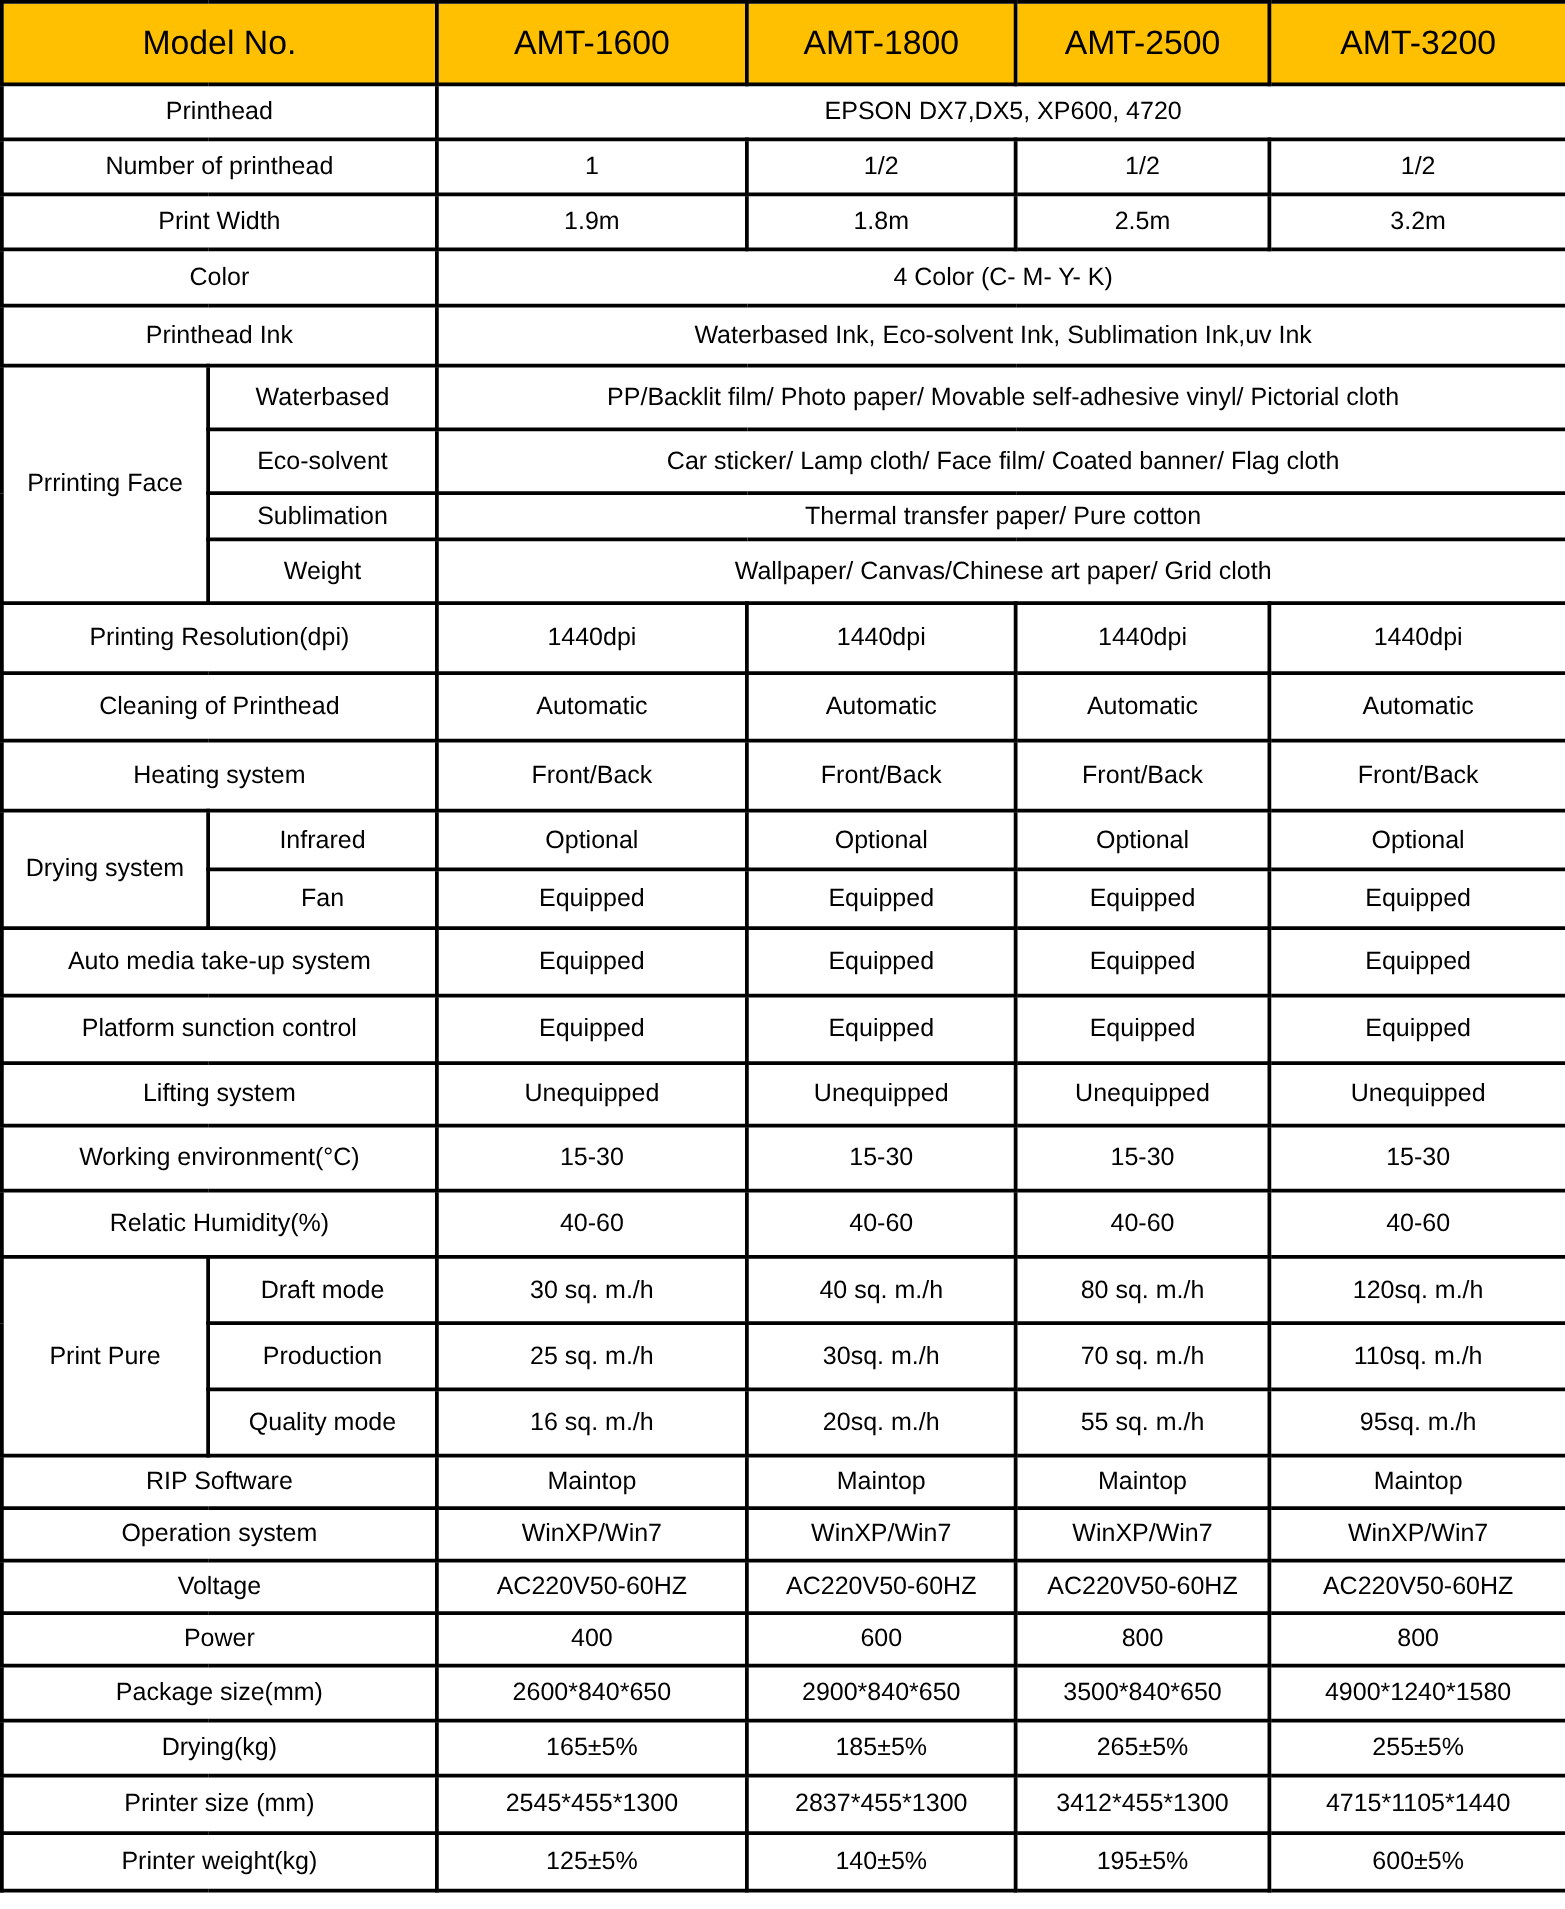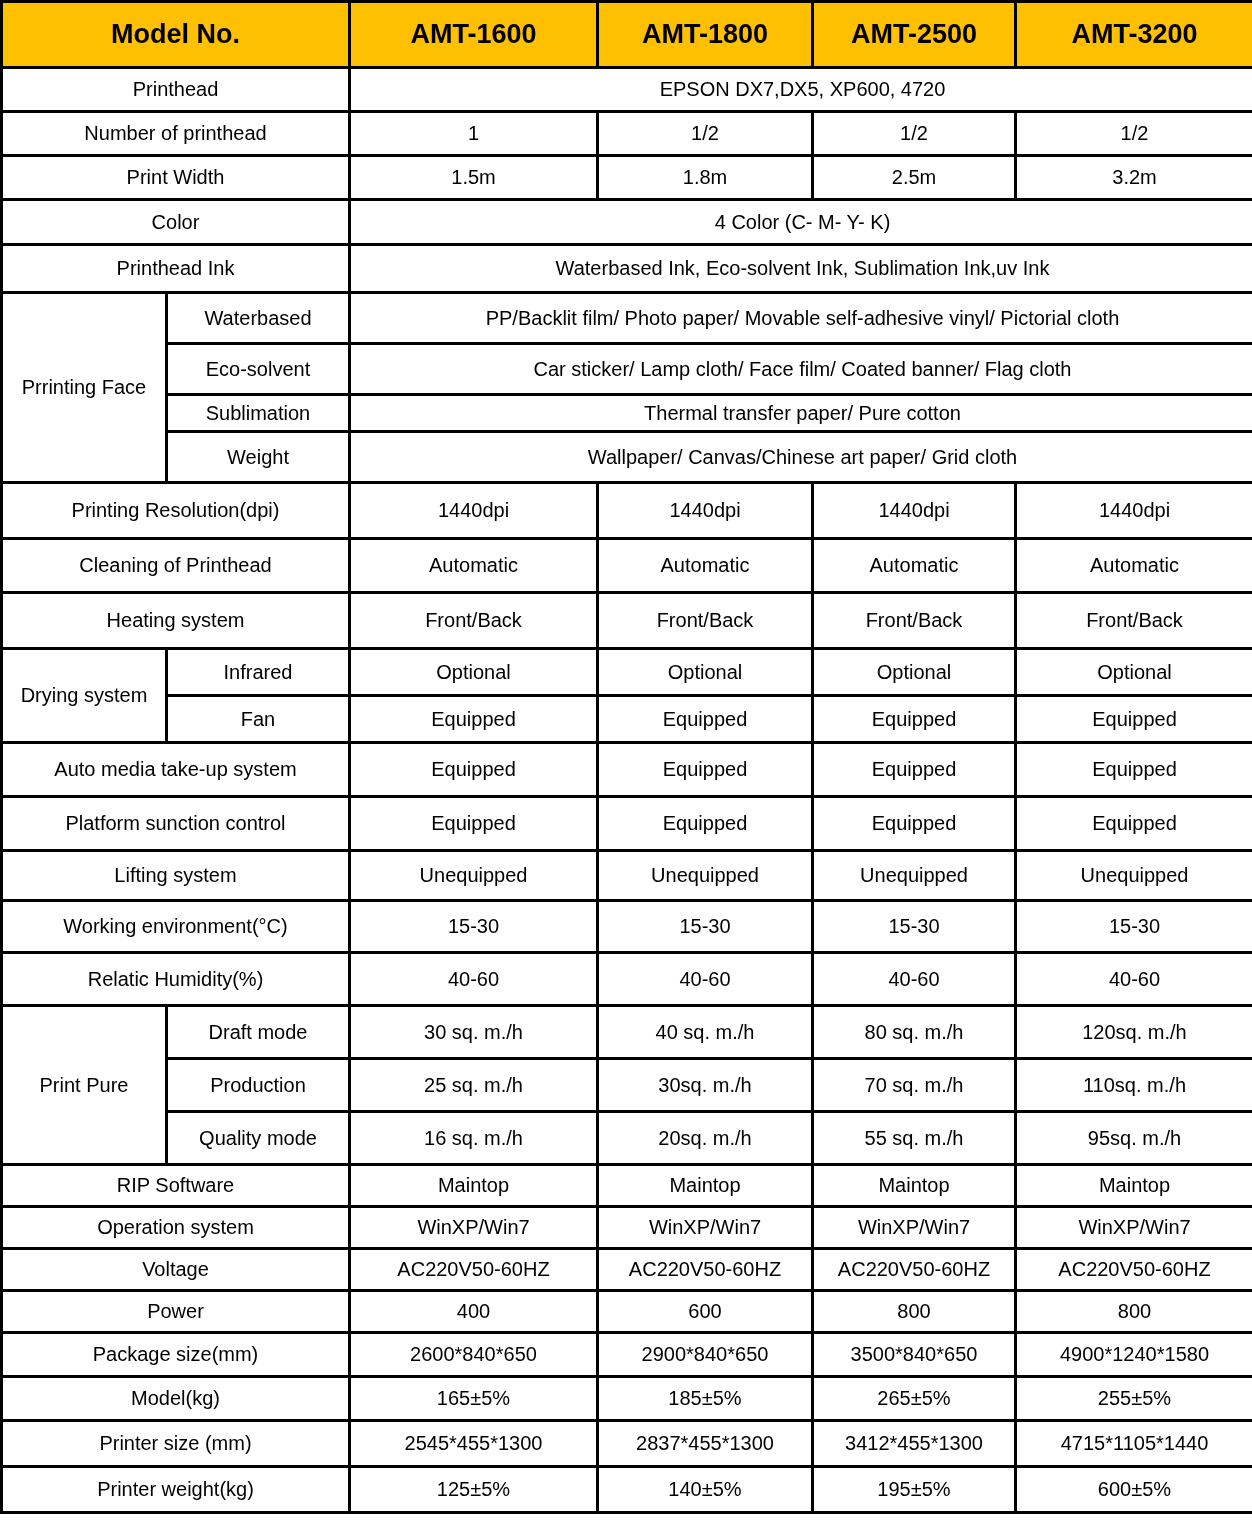--- a/index.html
+++ b/index.html
@@ -15,21 +15,21 @@
   table.spec td, table.spec th {
     border: 3px solid #000000;
     text-align: center;
     vertical-align: middle;
     padding: 0;
     overflow: hidden;
     white-space: nowrap;
   }
   table.spec th {
     background: #fec000;
-    font-weight: bold;
+    font-weight: normal;
     font-size: 27px;
     height: 62px;
   }
   table.spec td.left { text-align: center; padding-left: 2px; }
 </style>
 </head>
 <body>
 
 <table class="spec">
   <colgroup>
@@ -55,21 +55,21 @@
   </tr>
   <tr style="height:44px">
     <td colspan="2">Number of printhead</td>
     <td>1</td>
     <td>1/2</td>
     <td>1/2</td>
     <td>1/2</td>
   </tr>
   <tr style="height:44px">
     <td colspan="2">Print Width</td>
-    <td>1.5m</td>
+    <td>1.9m</td>
     <td>1.8m</td>
     <td>2.5m</td>
     <td>3.2m</td>
   </tr>
   <tr style="height:45px">
     <td colspan="2">Color</td>
     <td colspan="4" class="left">4 Color (C- M- Y- K)</td>
   </tr>
   <tr style="height:48px">
     <td colspan="2">Printhead Ink</td>
@@ -220,21 +220,21 @@
     <td>800</td>
   </tr>
   <tr style="height:44px">
     <td colspan="2">Package size(mm)</td>
     <td>2600*840*650</td>
     <td>2900*840*650</td>
     <td>3500*840*650</td>
     <td>4900*1240*1580</td>
   </tr>
   <tr style="height:44px">
-    <td colspan="2">Model(kg)</td>
+    <td colspan="2">Drying(kg)</td>
     <td>165±5%</td>
     <td>185±5%</td>
     <td>265±5%</td>
     <td>255±5%</td>
   </tr>
   <tr style="height:46px">
     <td colspan="2">Printer size (mm)</td>
     <td>2545*455*1300</td>
     <td>2837*455*1300</td>
     <td>3412*455*1300</td>

